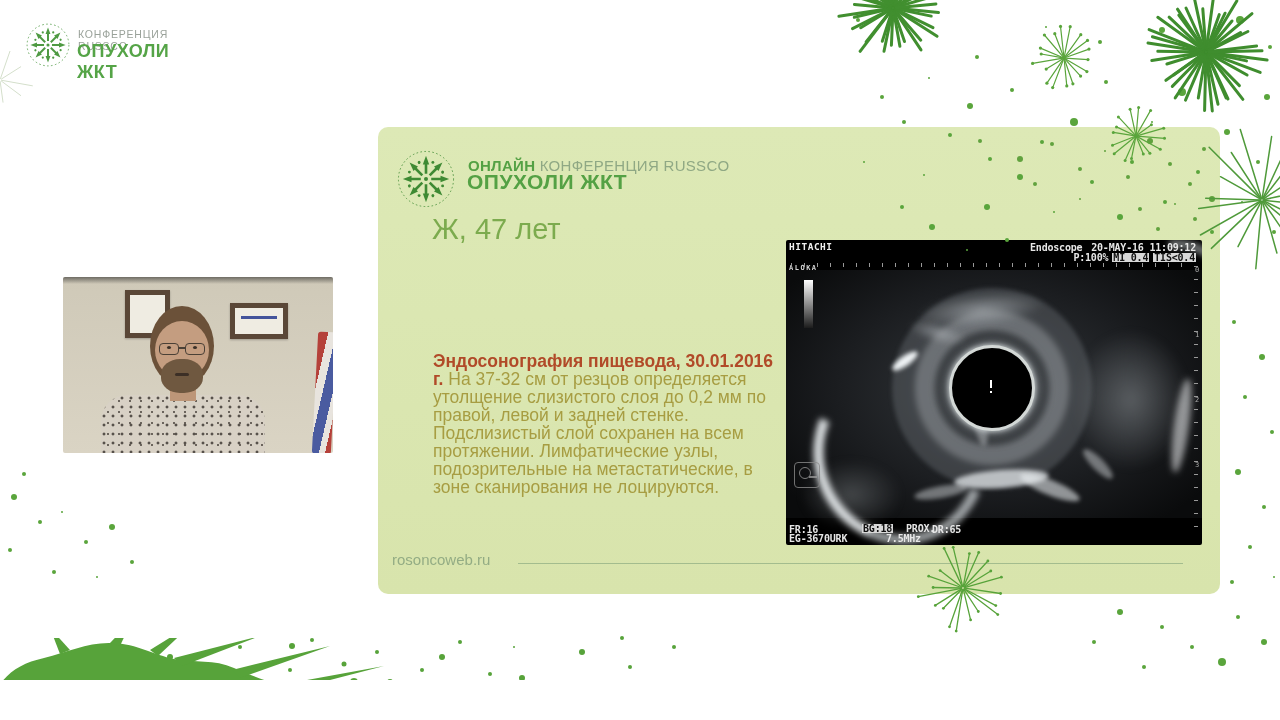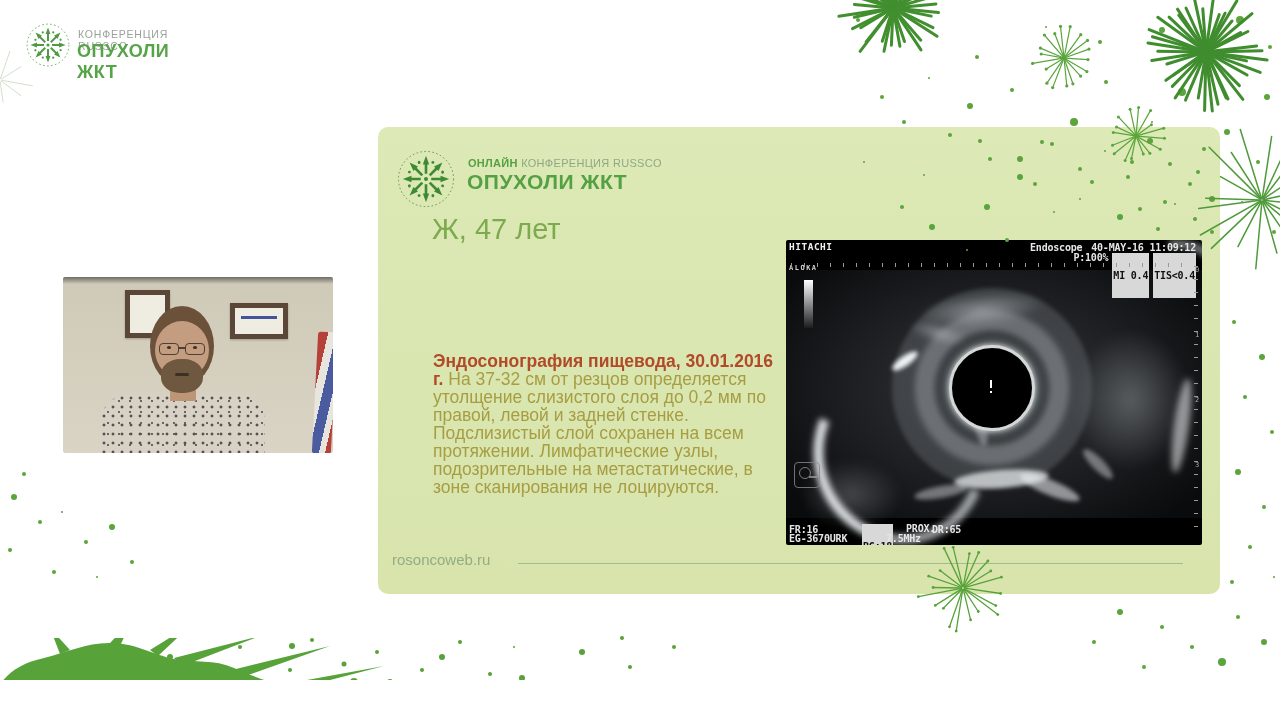--- a/index.html
+++ b/index.html
@@ -68,21 +68,21 @@
                   radial-gradient(circle at 7px 6px,#6b645c 1.1px,transparent 1.5px) 0 0/11px 11px,#d8d1c5;}
 
   
   #slide{position:absolute;left:378px;top:127px;width:842px;height:467px;z-index:1;
        background:linear-gradient(#dde9b6,#d8e4ac);border-radius:10px;overflow:hidden;}
   #dotsSlide{color:#61a23e;box-shadow:600px 12px 0 0,640px 30px 0 1px,672px 15px 0 0,700px 40px 0 0,
     725px 22px 0 -1px,748px 48px 0 0,770px 12px 0 1px,790px 35px 0 0,810px 55px 0 0,824px 20px 0 0,
     832px 70px 0 1px,815px 90px 0 0,795px 75px 0 -1px,778px 100px 0 0,760px 80px 0 0,
     700px 70px 0 -1px,655px 55px 0 0;}
   #slide-emblem{left:17px;top:21px;}
-  #sl-l1{position:absolute;left:90px;top:30px;font-size:11px;letter-spacing:.3px;color:#8fa884;}
+  #sl-l1{position:absolute;left:90px;top:30px;font-size:15px;letter-spacing:.3px;color:#8fa884;}
   #sl-l1 b{color:#54a144;}
   #sl-l2{position:absolute;left:89px;top:43px;font-size:21px;font-weight:bold;letter-spacing:.5px;color:#54a144;}
   #sl-title{position:absolute;left:54px;top:86px;font-size:29px;color:#7cab4e;}
   .para{position:absolute;left:55px;width:345px;margin:0;font-size:17.5px;line-height:18px;}
   .para .b{font-weight:bold;color:#b14a28;}
   .para .o{color:#a79d42;}
   #para1{top:139px;} #para2{top:225px;}
   #sl-url{position:absolute;left:14px;top:424px;font-size:15px;color:#93ac84;}
   #sl-line{position:absolute;left:140px;top:436px;width:665px;height:1px;background:#a3bc8e;}
 
@@ -120,21 +120,21 @@
   #probe-mark{position:absolute;left:204px;top:110px;width:2px;height:8px;background:#fff;}
   #probe-dot{position:absolute;left:204px;top:121px;width:2px;height:2px;background:#fff;}
   #gsbar{position:absolute;left:18px;top:10px;width:9px;height:48px;background:linear-gradient(#fff,#1c1c1c);}
   #bodymark{position:absolute;left:8px;top:192px;width:26px;height:26px;border:1px solid #8a8a8a;
        border-radius:4px;opacity:.8;}
   #bodymark i{position:absolute;left:4px;top:4px;width:10px;height:10px;border:1px solid #999;border-radius:50%;display:block;}
   #bodymark em{position:absolute;left:14px;top:13px;width:8px;height:2px;background:#999;display:block;}
 
   .ustx{position:absolute;font-family:"DejaVu Sans Mono",monospace;font-size:10px;font-weight:bold;
        color:#e6e6e6;letter-spacing:-.2px;white-space:nowrap;line-height:9px;}
-  .usbox{background:#d8d8d8;color:#111;padding:18px 1px;}
+  .usbox{background:#d8d8d8;color:#111;padding:0 1px;}
   #us-brand1{left:3px;top:2px;font-size:9.5px;letter-spacing:.5px;color:#f0f0f0;}
   #us-brand2{left:3px;top:12px;font-size:7px;letter-spacing:1.5px;color:#d5d5d5;margin-top:12px;}
   #us-mode{left:244px;top:3px;}
   #us-dt{right:6px;top:3px;}
   #us-pw{right:6px;top:13px;display:flex;gap:4px;margin-left:38px;}
   #us-ruler-h{position:absolute;left:5px;top:23px;width:400px;height:4px;
        background:repeating-linear-gradient(90deg,#999 0 1px,transparent 1px 13px);}
   #us-ruler-v{position:absolute;left:408px;top:26px;width:4px;height:268px;
        background:repeating-linear-gradient(180deg,#999 0 1px,transparent 1px 13px);}
   .rlab{position:absolute;left:409px;font-size:7px;color:#aaa;font-family:"DejaVu Sans Mono",monospace;}
@@ -319,21 +319,21 @@
         <div id="probe-dot" data-name="probe-center-marker"></div>
         <div id="gsbar" data-name="grayscale-bar"></div>
         <div id="bodymark" data-name="scope-position-icon">
             <i></i>
             <em></em>
           </div>
       </div>
       <div class="ustx" id="us-brand1" data-name="device-brand-label">HITACHI</div>
       <div class="ustx" id="us-brand2" data-name="device-brand-label">ALOKA</div>
       <div class="ustx" id="us-mode" data-name="probe-mode-label">Endoscope</div>
-      <div class="ustx" id="us-dt" data-name="timestamp-label">40-MAY-16 11:09:12</div>
+      <div class="ustx" id="us-dt" data-name="timestamp-label">20-MAY-16 11:09:12</div>
       <div class="ustx" id="us-pw" data-name="acoustic-output-readouts">
         <span data-name="power-label">P:100%</span>
         <span class="usbox" data-name="mi-badge">MI 0.4</span>
         <span class="usbox" data-name="tis-badge">TIS&lt;0.4</span>
       </div>
       <div id="us-ruler-h" data-name="horizontal-ruler"></div>
       <div id="us-ruler-v" data-name="depth-ruler"></div>
       <div class="rlab" style="top:26px" data-name="depth-label">0</div>
       <div class="rlab" style="top:91px" data-name="depth-label">1</div>
       <div class="rlab" style="top:156px" data-name="depth-label">2</div>

